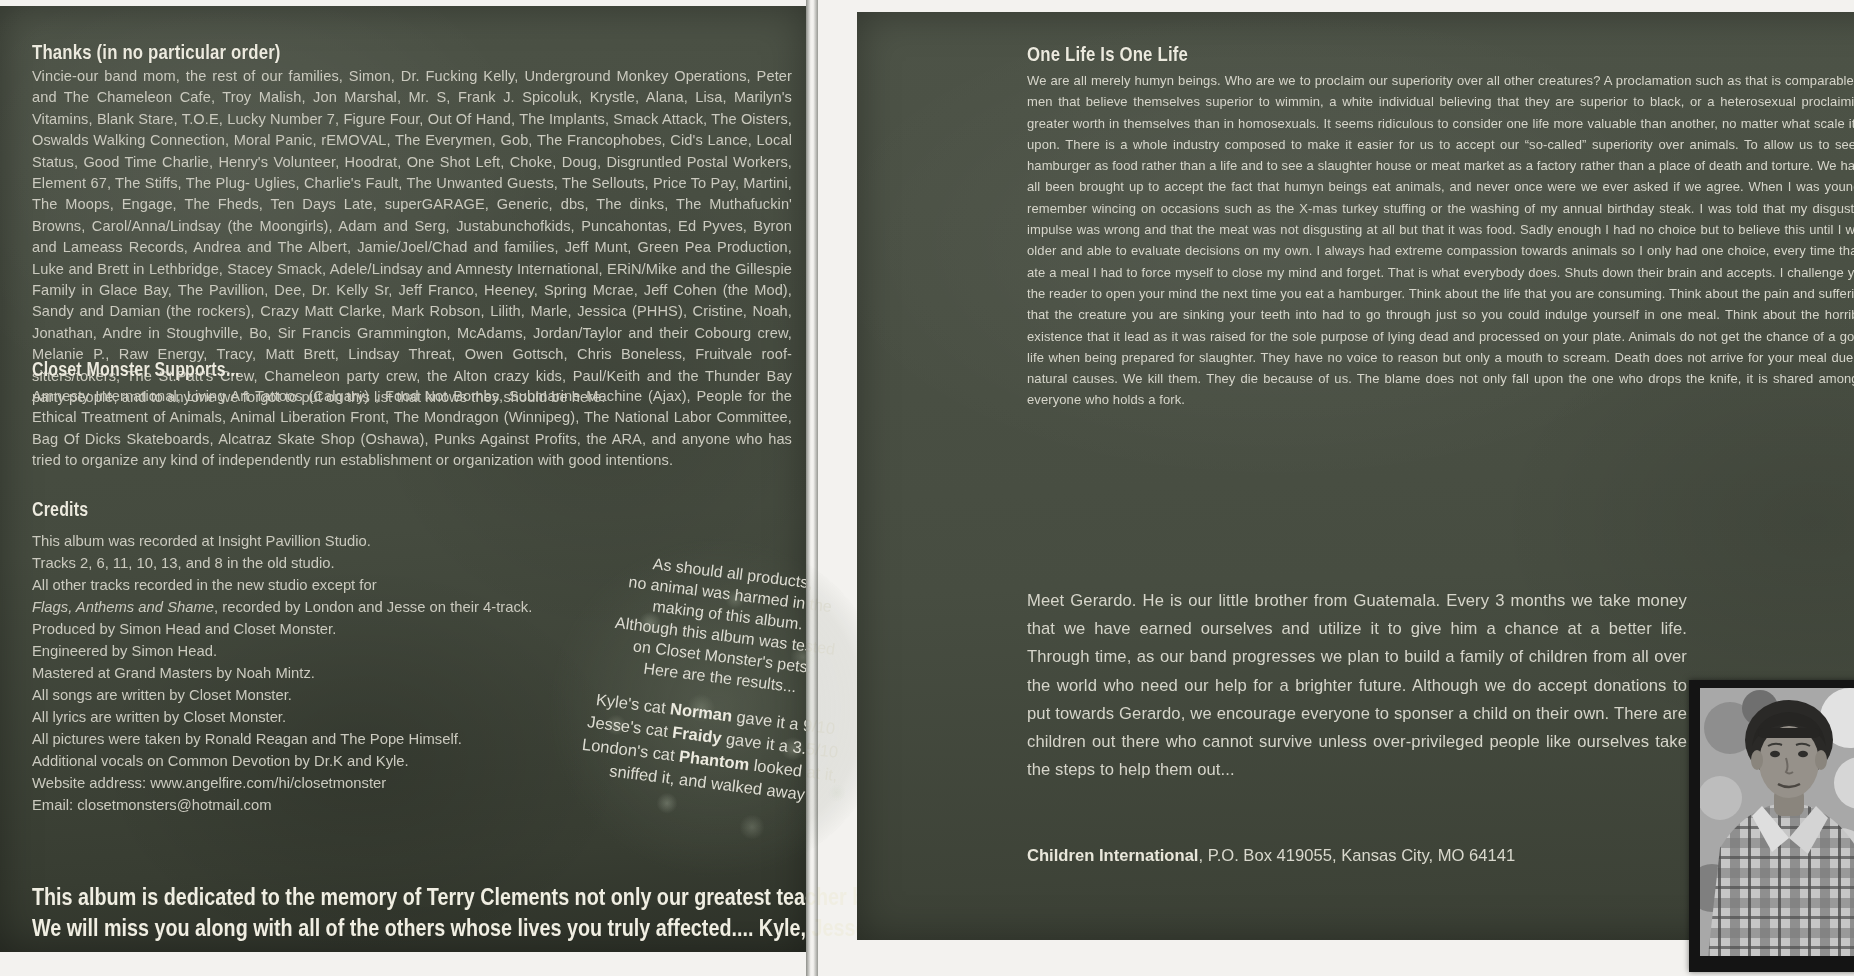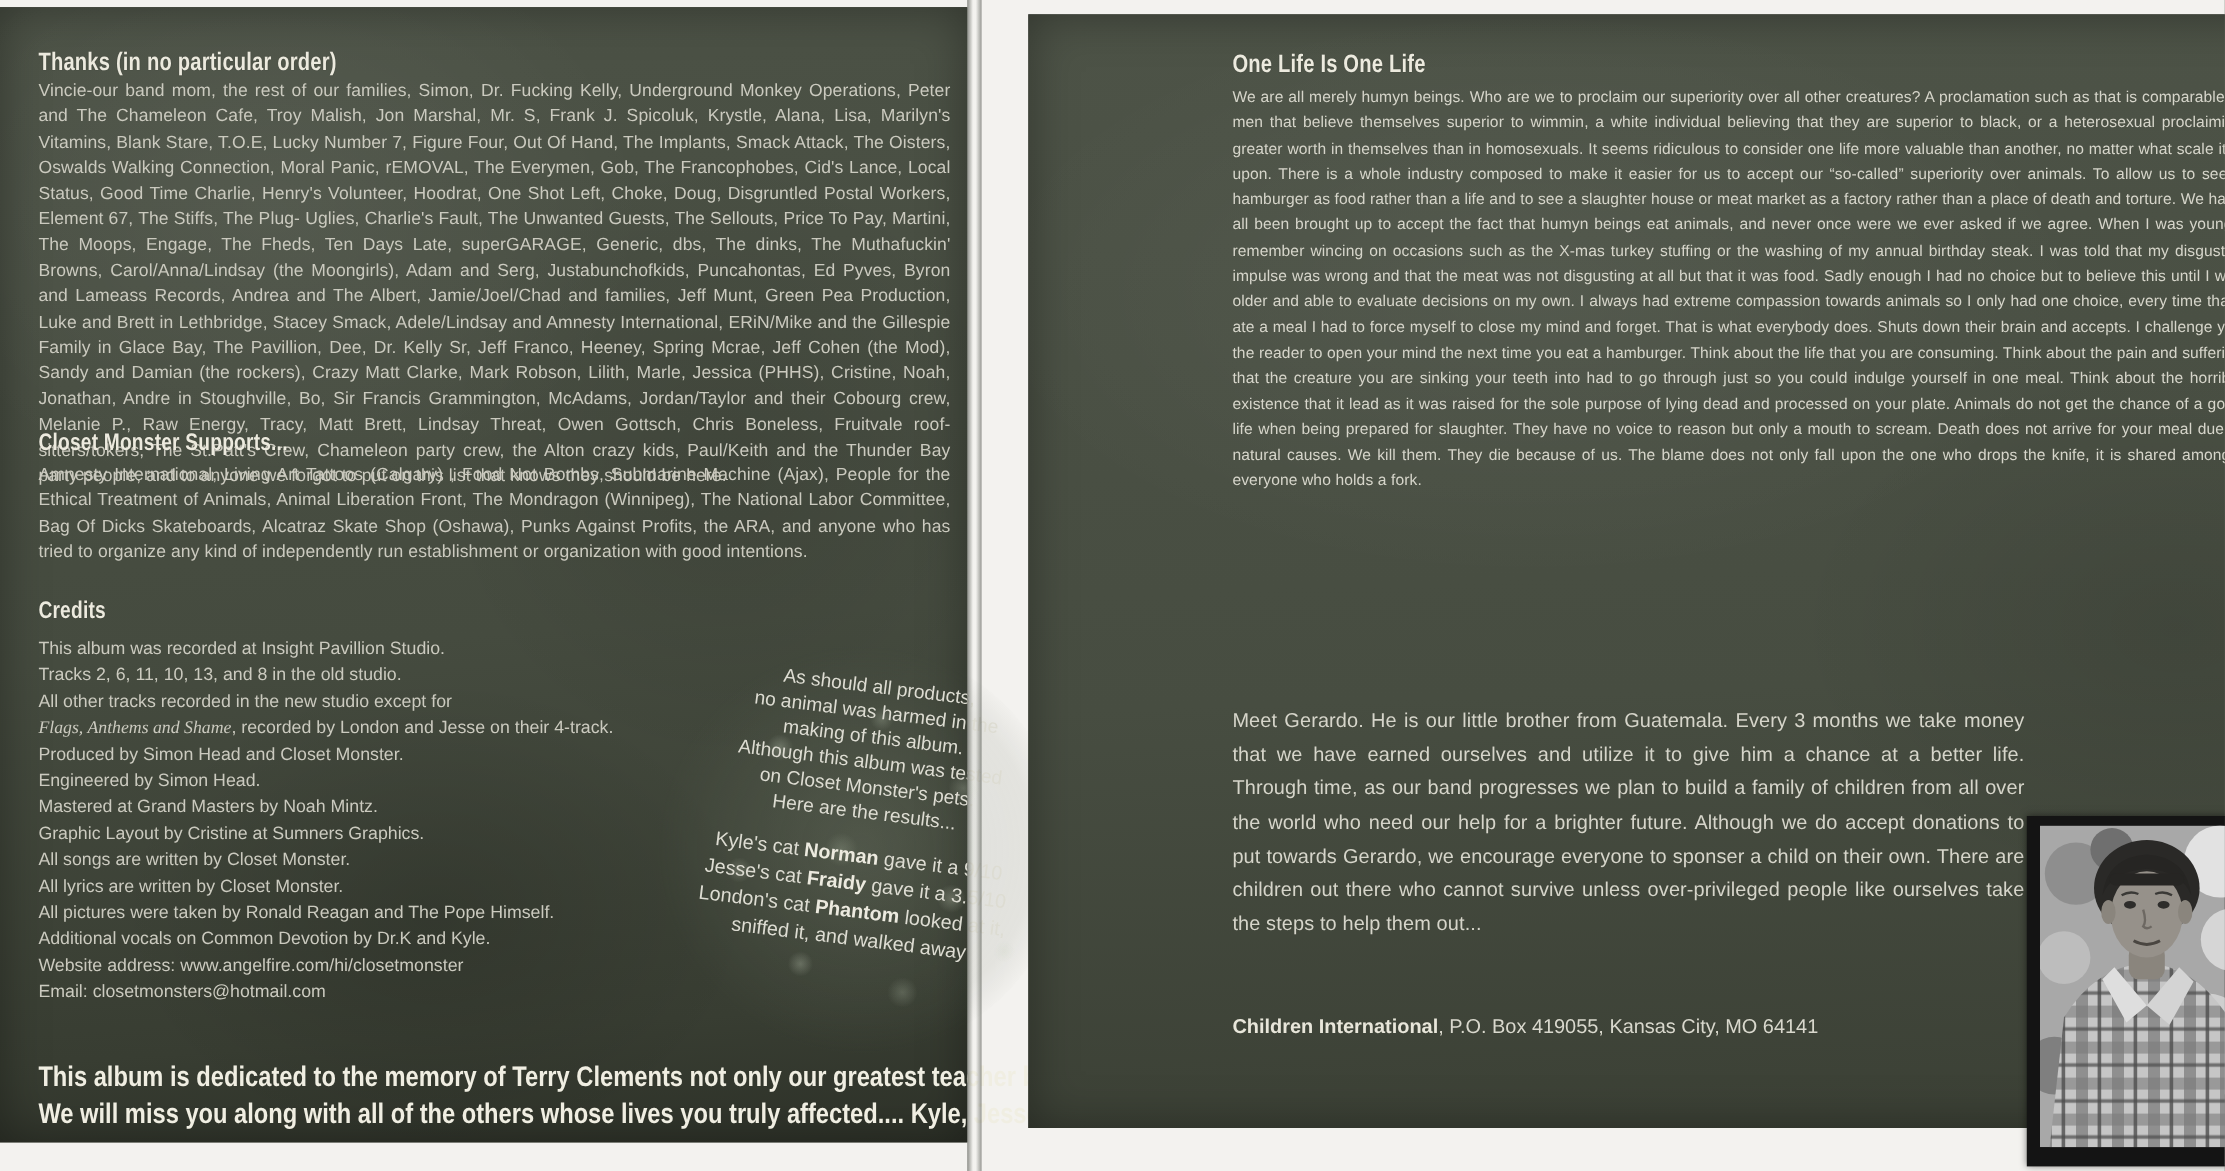--- a/index.html
+++ b/index.html
@@ -79,21 +79,21 @@
     font-size:16.6px;line-height:28.2px;letter-spacing:0.1px;
   }
   .org-line{color:#d9d8cd;font-size:16.6px;line-height:28.2px;white-space:nowrap;}
   .org-line b{color:#e8e6da;}
   .photo-frame{
     background:#141414;
     padding:8px 9px 16px 11px;
     box-shadow:0 0 6px rgba(0,0,0,0.5);
   }
   .photo-frame svg{display:block;}
-  .ital{font-style:italic;font-family:Liberation Serif, serif;}
+  .ital{font-style:italic;}
 </style>
 </head>
 <body>
 
 <div class="spread">
 
   <div class="page page-left">
 
     <div class="abs heading" style="left:32px;top:34px;font-size:21px;">Thanks (in no particular order)</div>
 
@@ -106,21 +106,20 @@
     <div class="abs heading" style="left:32px;top:492px;font-size:20px;">Credits</div>
 
     <div class="abs" style="left:32px;top:524px;">
       <div class="credits-line">This album was recorded at Insight Pavillion Studio.</div>
       <div class="credits-line">Tracks 2, 6, 11, 10, 13, and 8 in the old studio.</div>
       <div class="credits-line">All other tracks recorded in the new studio except for</div>
       <div class="credits-line"><span class="ital">Flags, Anthems and Shame</span><span>, recorded by London and Jesse on their 4-track.</span></div>
       <div class="credits-line">Produced by Simon Head and Closet Monster.</div>
       <div class="credits-line">Engineered by Simon Head.</div>
       <div class="credits-line">Mastered at Grand Masters by Noah Mintz.</div>
-      <div class="credits-line">Graphic Layout by Cristine at Sumners Graphics.</div>
       <div class="credits-line">All songs are written by Closet Monster.</div>
       <div class="credits-line">All lyrics are written by Closet Monster.</div>
       <div class="credits-line">All pictures were taken by Ronald Reagan and The Pope Himself.</div>
       <div class="credits-line">Additional vocals on Common Devotion by Dr.K and Kyle.</div>
       <div class="credits-line">Website address: www.angelfire.com/hi/closetmonster</div>
       <div class="credits-line">Email: closetmonsters@hotmail.com</div>
     </div>
 
     <div class="abs pebble-circle" style="left:548px;top:532px;width:340px;height:340px;"></div>
 

